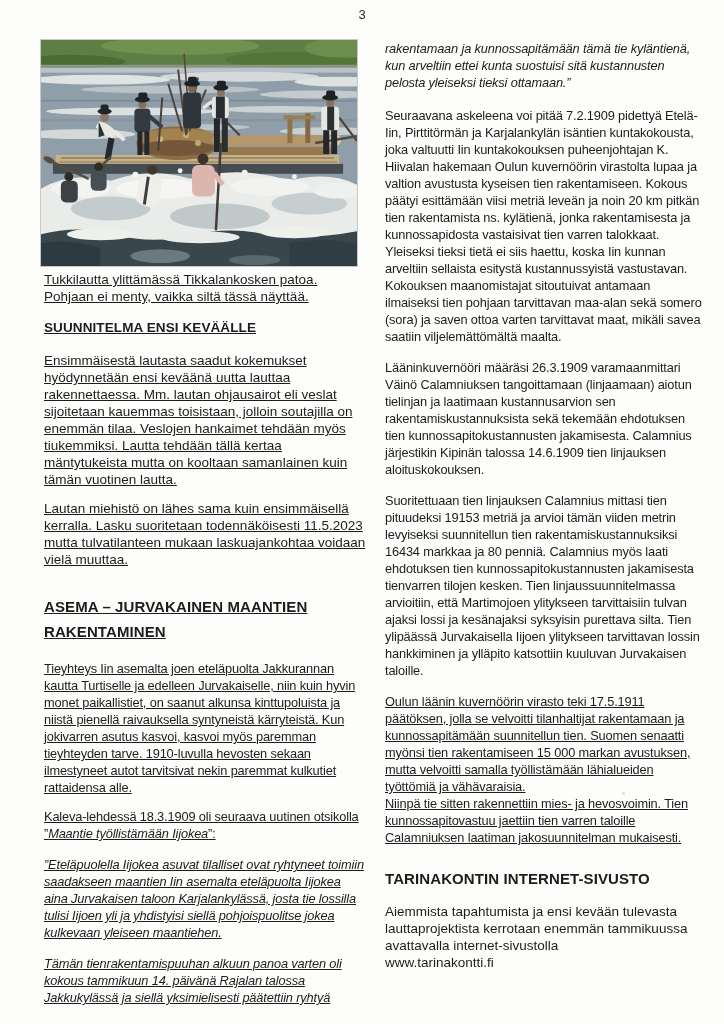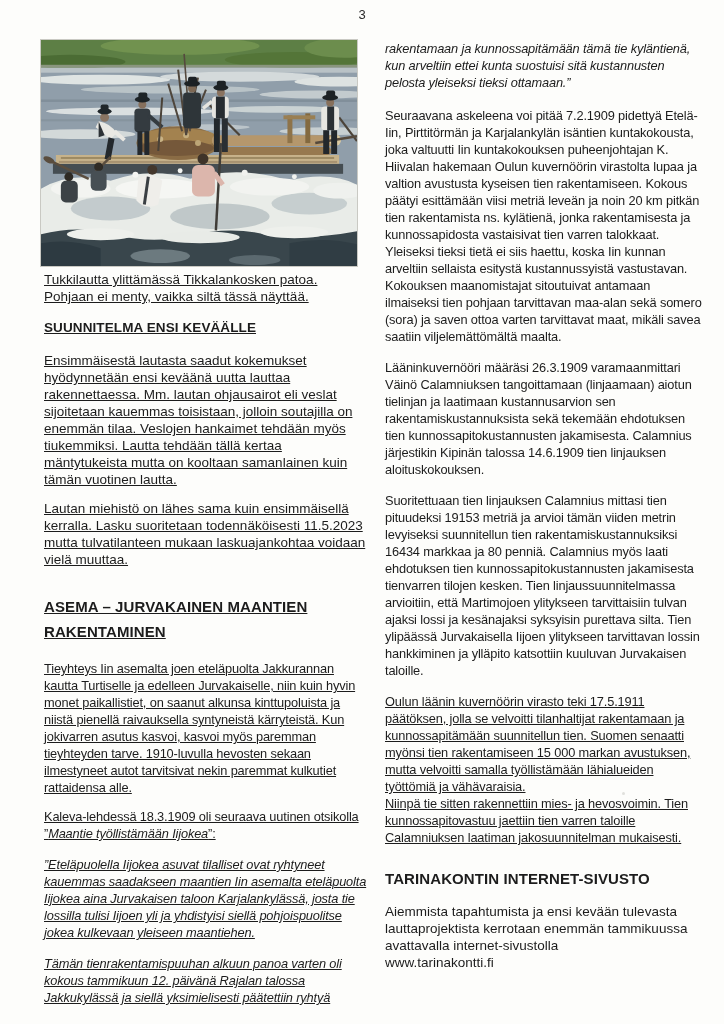--- a/index.html
+++ b/index.html
@@ -188,22 +188,22 @@
 
     <h2 class="h h-sm mb10">SUUNNITELMA ENSI KEVÄÄLLE</h2>
     <p class="f-ari mb12">Ensimmäisestä lautasta saadut kokemukset hyödynnetään ensi keväänä uutta lauttaa rakennettaessa. Mm. lautan ohjausairot eli veslat sijoitetaan kauemmas toisistaan, jolloin soutajilla on enemmän tilaa. Veslojen hankaimet tehdään myös tiukemmiksi. Lautta tehdään tällä kertaa mäntytukeista mutta on kooltaan samanlainen kuin tämän vuotinen lautta.</p>
     <p class="f-ari mb26">Lautan miehistö on lähes sama kuin ensimmäisellä kerralla. Lasku suoritetaan todennäköisesti 11.5.2023 mutta tulvatilanteen mukaan laskuajankohtaa voidaan vielä muuttaa.</p>
 
     <h2 class="h h-lg mb14">ASEMA – JURVAKAINEN MAANTIEN RAKENTAMINEN</h2>
     <p class="f-cal mb12">Tieyhteys Iin asemalta joen eteläpuolta Jakkurannan kautta Turtiselle ja edelleen Jurvakaiselle, niin kuin hyvin monet paikallistiet, on saanut alkunsa kinttupoluista ja niistä pienellä raivauksella syntyneistä kärryteistä. Kun jokivarren asutus kasvoi, kasvoi myös paremman tieyhteyden tarve. 1910-luvulla hevosten sekaan ilmestyneet autot tarvitsivat nekin paremmat kulkutiet rattaidensa alle.</p>
 
     <p class="f-cal mb14"><span>Kaleva-lehdessä 18.3.1909 oli seuraava uutinen otsikolla ”</span><span class="it">Maantie työllistämään Iijokea</span><span>”:</span></p>
 
-    <p class="f-cal it mb14">”Eteläpuolella Iijokea asuvat tilalliset ovat ryhtyneet kauemmas saadakseen maantien Iin asemalta eteläpuolta Iijokea aina Jurvakaisen taloon Karjalankylässä, josta tie lossilla tulisi Iijoen yli ja yhdistyisi siellä pohjoispuolitse jokea kulkevaan yleiseen maantiehen.</p>
-    <p class="f-cal it">Tämän tienrakentamispuuhan alkuun panoa varten oli kokous tammikuun 12. päivänä Rajalan talossa Jakkukylässä ja siellä yksimielisesti päätettiin ryhtyä</p>
+    <p class="f-cal it mb14">”Eteläpuolella Iijokea asuvat tilalliset ovat ryhtyneet toimiin saadakseen maantien Iin asemalta eteläpuolta Iijokea aina Jurvakaisen taloon Karjalankylässä, josta tie lossilla tulisi Iijoen yli ja yhdistyisi siellä pohjoispuolitse jokea kulkevaan yleiseen maantiehen.</p>
+    <p class="f-cal it">Tämän tienrakentamispuuhan alkuun panoa varten oli kokous tammikuun 14. päivänä Rajalan talossa Jakkukylässä ja siellä yksimielisesti päätettiin ryhtyä</p>
   </div>
 
   <div class="col right-col">
     <p class="f-cal it mb16">rakentamaan ja kunnossapitämään tämä tie kyläntienä, kun arveltiin ettei kunta suostuisi sitä kustannusten pelosta yleiseksi tieksi ottamaan.”</p>
     <p class="f-cal mb14">Seuraavana askeleena voi pitää 7.2.1909 pidettyä Etelä-Iin, Pirttitörmän ja Karjalankylän isäntien kuntakokousta, joka valtuutti Iin kuntakokouksen puheenjohtajan K. Hiivalan hakemaan Oulun kuvernöörin virastolta lupaa ja valtion avustusta kyseisen tien rakentamiseen. Kokous päätyi esittämään viisi metriä leveän ja noin 20 km pitkän tien rakentamista ns. kylätienä, jonka rakentamisesta ja kunnossapidosta vastaisivat tien varren talokkaat. Yleiseksi tieksi tietä ei siis haettu, koska Iin kunnan arveltiin sellaista esitystä kustannussyistä vastustavan. Kokouksen maanomistajat sitoutuivat antamaan ilmaiseksi tien pohjaan tarvittavan maa-alan sekä somero (sora) ja saven ottoa varten tarvittavat maat, mikäli savea saatiin viljelemättömältä maalta.</p>
     <p class="f-cal mb14">Lääninkuvernööri määräsi 26.3.1909 varamaanmittari Väinö Calamniuksen tangoittamaan (linjaamaan) aiotun tielinjan ja laatimaan kustannusarvion sen rakentamiskustannuksista sekä tekemään ehdotuksen tien kunnossapitokustannusten jakamisesta. Calamnius järjestikin Kipinän talossa 14.6.1909 tien linjauksen aloituskokouksen.</p>
     <p class="f-cal mb14">Suoritettuaan tien linjauksen Calamnius mittasi tien pituudeksi 19153 metriä ja arvioi tämän viiden metrin levyiseksi suunnitellun tien rakentamiskustannuksiksi 16434 markkaa ja 80 penniä. Calamnius myös laati ehdotuksen tien kunnossapitokustannusten jakamisesta tienvarren tilojen kesken. Tien linjaussuunnitelmassa arvioitiin, että Martimojoen ylitykseen tarvittaisiin tulvan ajaksi lossi ja kesänajaksi syksyisin purettava silta. Tien ylipäässä Jurvakaisella Iijoen ylitykseen tarvittavan lossin hankkiminen ja ylläpito katsottiin kuuluvan Jurvakaisen taloille.</p>
     <p class="f-cal pre mb24">Oulun läänin kuvernöörin virasto teki 17.5.1911 päätöksen, jolla se velvoitti tilanhaltijat rakentamaan ja kunnossapitämään suunnitellun tien. Suomen senaatti myönsi tien rakentamiseen 15 000 markan avustuksen, mutta velvoitti samalla työllistämään lähialueiden työttömiä ja vähävaraisia.
 Niinpä tie sitten rakennettiin mies- ja hevosvoimin. Tien kunnossapitovastuu jaettiin tien varren taloille Calamniuksen laatiman jakosuunnitelman mukaisesti.</p>
 

